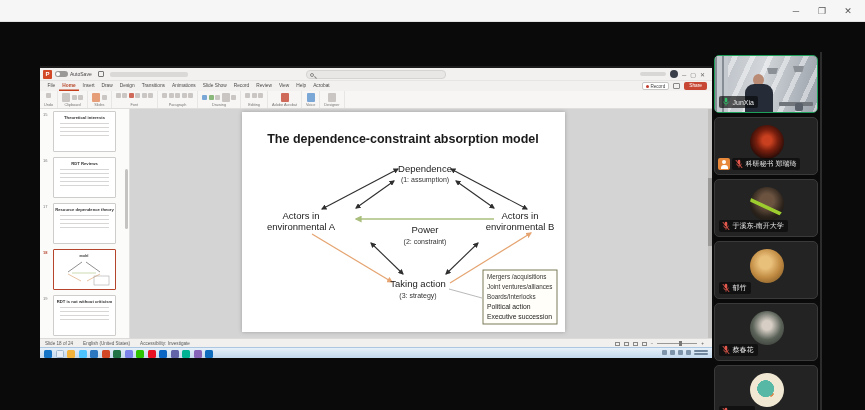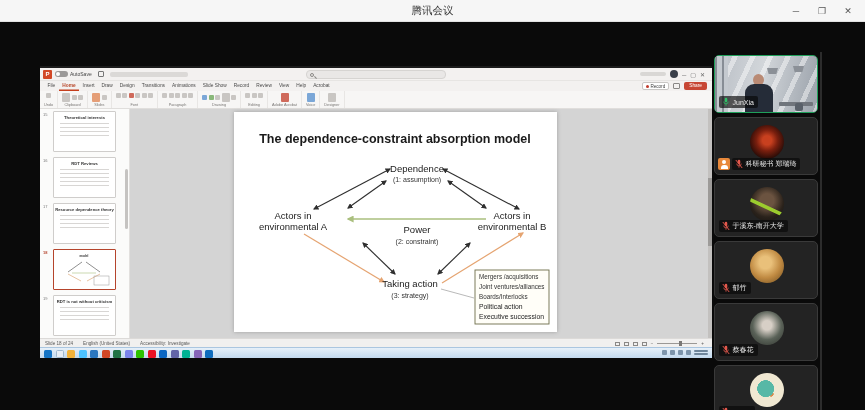--- a/index.html
+++ b/index.html
@@ -57,21 +57,21 @@
   .tbox { position:absolute; left:13px; top:2px; width:63px; height:41px; background:#fff; border:1px solid #cfcdcb; border-radius:1px; overflow:hidden; }
   .tbox.cur { border:1.5px solid #b5442c; }
   .ttitle { margin-top:3px; text-align:center; font-size:4.2px; font-weight:bold; color:#333; white-space:nowrap; overflow:hidden; }
   .tbar { height:1.5px; background:#d8d6d4; margin:2.5px 6px 0; }
   .thumb-scroll { position:absolute; right:1px; top:60px; width:3px; height:60px; background:#c5c3c1; border-radius:2px; }
 
   .canvas { position:absolute; left:90px; right:0; top:41px; bottom:20px; background:#d4d4d4; }
   .canvas-scroll { position:absolute; right:0; top:0; width:4px; bottom:0; background:#c3c1bf; }
   .canvas-scroll .thumb { position:absolute; top:30%; left:0; width:4px; height:30%; background:#9d9b99; }
 
-  .slide { position:absolute; left:194px; top:44px; width:323px; height:220px; background:#fff; box-shadow:0 0 4px rgba(0,0,0,.25); }
+  .slide { position:absolute; left:202px; top:44px; width:323px; height:220px; background:#fff; box-shadow:0 0 4px rgba(0,0,0,.25); }
   .slide svg { display:block; }
 
   .ppt-status { position:absolute; left:0; right:0; bottom:11px; height:9px; background:#f1f0ef; border-top:1px solid #dcdad8; font-size:4.6px; color:#5a5a5a; }
   .ppt-status .sl { position:absolute; left:5px; top:2px; display:flex; gap:10px; }
   .ppt-status .sr { position:absolute; right:8px; top:2px; display:flex; gap:4px; align-items:center; }
   .view-sq { width:5px; height:4px; border:1px solid #8a8886; }
   .zoom-line { width:40px; height:1px; background:#9a9896; position:relative; }
   .zoom-line::after { content:""; position:absolute; left:55%; top:-2px; width:3px; height:5px; background:#7a7876; }
 
   .taskbar { position:absolute; left:0; right:0; bottom:0; height:11px; background:linear-gradient(#e6f0f9,#c3d9ee); border-top:1px solid #aac6e0; }
@@ -117,21 +117,20 @@
   .chair { position:absolute; right:14px; bottom:1px; width:8px; height:8px; background:#596069; border-radius:2px; }
 
   .micsvg { display:block; }
 </style>
 </head>
 <body>
 
 <div class="app">
 
   <div class="titlebar">
-    <div class="wtitle">腾讯会议</div>
     <div class="wctrl">
       <span>─</span>
       <span>❐</span>
       <span>✕</span>
     </div>
   </div>
 
   <div class="stage">
 
     <div class="share">

